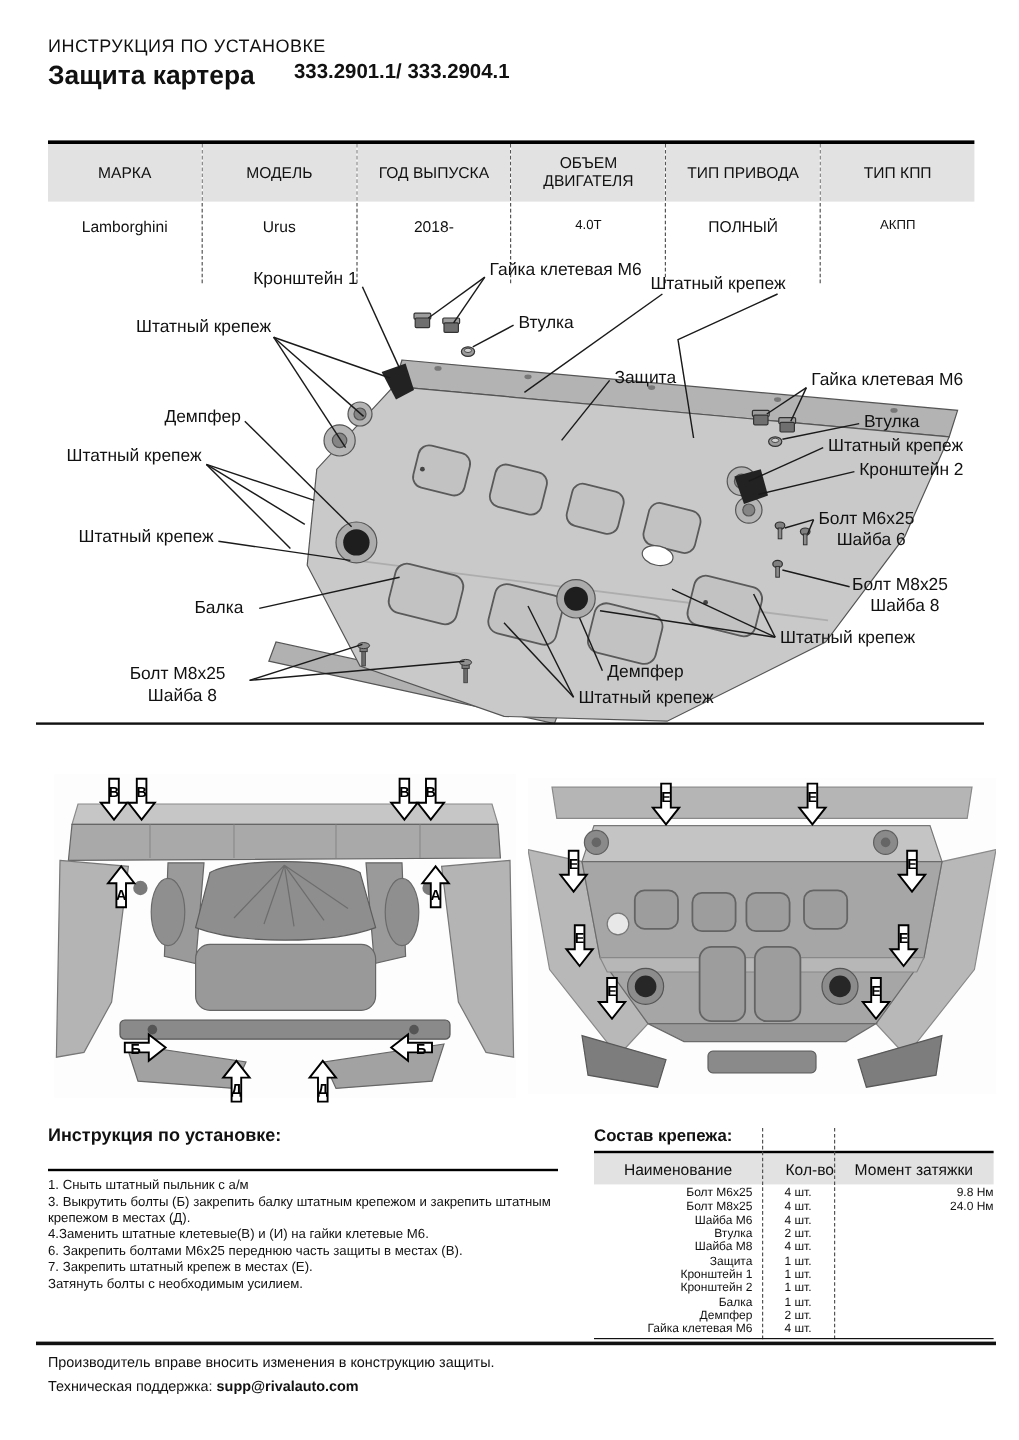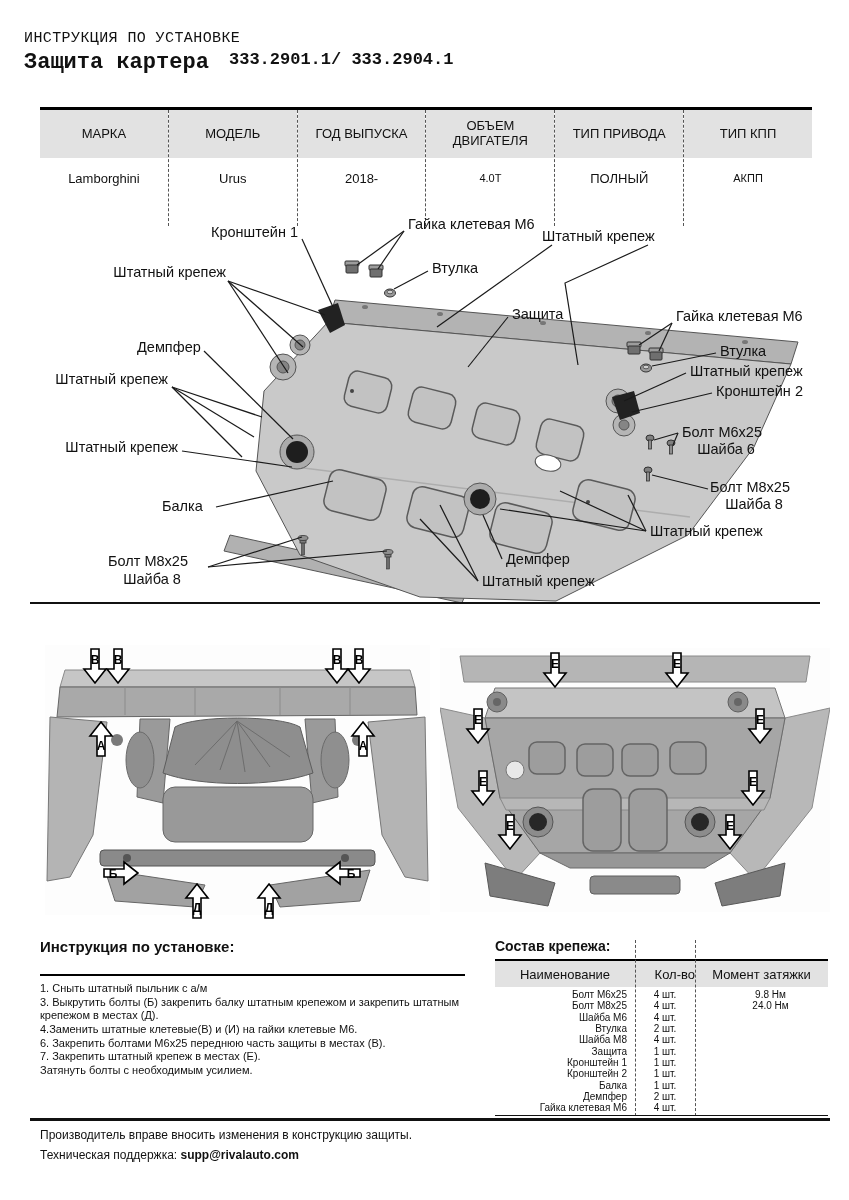--- a/index.html
+++ b/index.html
@@ -1,25 +1,25 @@
 <!DOCTYPE html>
 <html><head>
 <meta charset="utf-8">
 <style>
   html,body{margin:0;padding:0;background:#888;}
   #page{position:relative;width:849px;height:1200px;background:#fff;margin:0 auto;
         font-family:"Liberation Sans",sans-serif;color:#111;overflow:hidden;}
   
-  #doc-header{position:absolute;left:24px;top:30px;width:770px;font-family:Liberation Mono, monospace;}
+  #doc-header{position:absolute;left:40px;top:30px;width:770px;}
   #doc-title{font-size:15px;letter-spacing:.4px;}
   #product-line{position:relative;margin-top:3px;height:22px;}
   #product-title{font-size:22px;font-weight:bold;}
   #part-numbers{position:absolute;left:205px;top:0;font-size:17px;font-weight:bold;}
   
-  #spec-table{position:absolute;left:40px;top:107px;width:772px;border-top:3px solid #000;display:flex;}
+  #spec-table{position:absolute;left:40px;top:117px;width:772px;border-top:3px solid #000;display:flex;}
   .spec-col{flex:1;display:flex;flex-direction:column;border-right:1px dashed #555;}
   .spec-col:last-child{border-right:none;}
   .spec-h{height:48px;background:#e2e2e2;display:flex;align-items:center;justify-content:center;
           text-align:center;font-size:13px;line-height:1.15;padding:0 6px;}
   .spec-v{height:40px;display:flex;align-items:center;justify-content:center;font-size:13px;}
   .spec-col:nth-child(4) .spec-v,.spec-col:nth-child(6) .spec-v{font-size:11px;}
   .spec-ghost{height:28px;}
   
   #diagram{position:absolute;left:0;top:215px;}
   #diagram text{font-size:14.5px;fill:#111;}
@@ -41,21 +41,21 @@
   #fasteners{position:absolute;left:495px;top:938px;width:333px;}
   #fasteners-title{font-size:14px;font-weight:bold;height:21px;}
   #fastener-head{display:flex;background:#e2e2e2;border-top:2px solid #000;height:26px;
                  align-items:center;font-size:13px;}
   .fh-name{width:140px;text-align:center;}
   .fh-qty{width:60px;text-align:right;}
   .fh-torque{flex:1;text-align:center;}
   .f-row{display:flex;height:11.3px;font-size:10px;align-items:center;}
   .f-name{width:140px;text-align:right;padding-right:8px;box-sizing:border-box;}
   .f-qty{width:60px;text-align:center;}
-  .f-torque{flex:1;text-align:center;padding-left:18px;}
+  .f-torque{flex:1;text-align:right;padding-left:18px;}
   #fastener-rows{padding-top:2px;}
   .vdash{position:absolute;border-left:1px dashed #555;width:0;}
   
   #footer{position:absolute;left:40px;top:1128px;font-size:12px;}
   #footer-line2{margin-top:6px;}
   #support-email{font-weight:bold;}
 </style>
 </head>
 <body>
 

